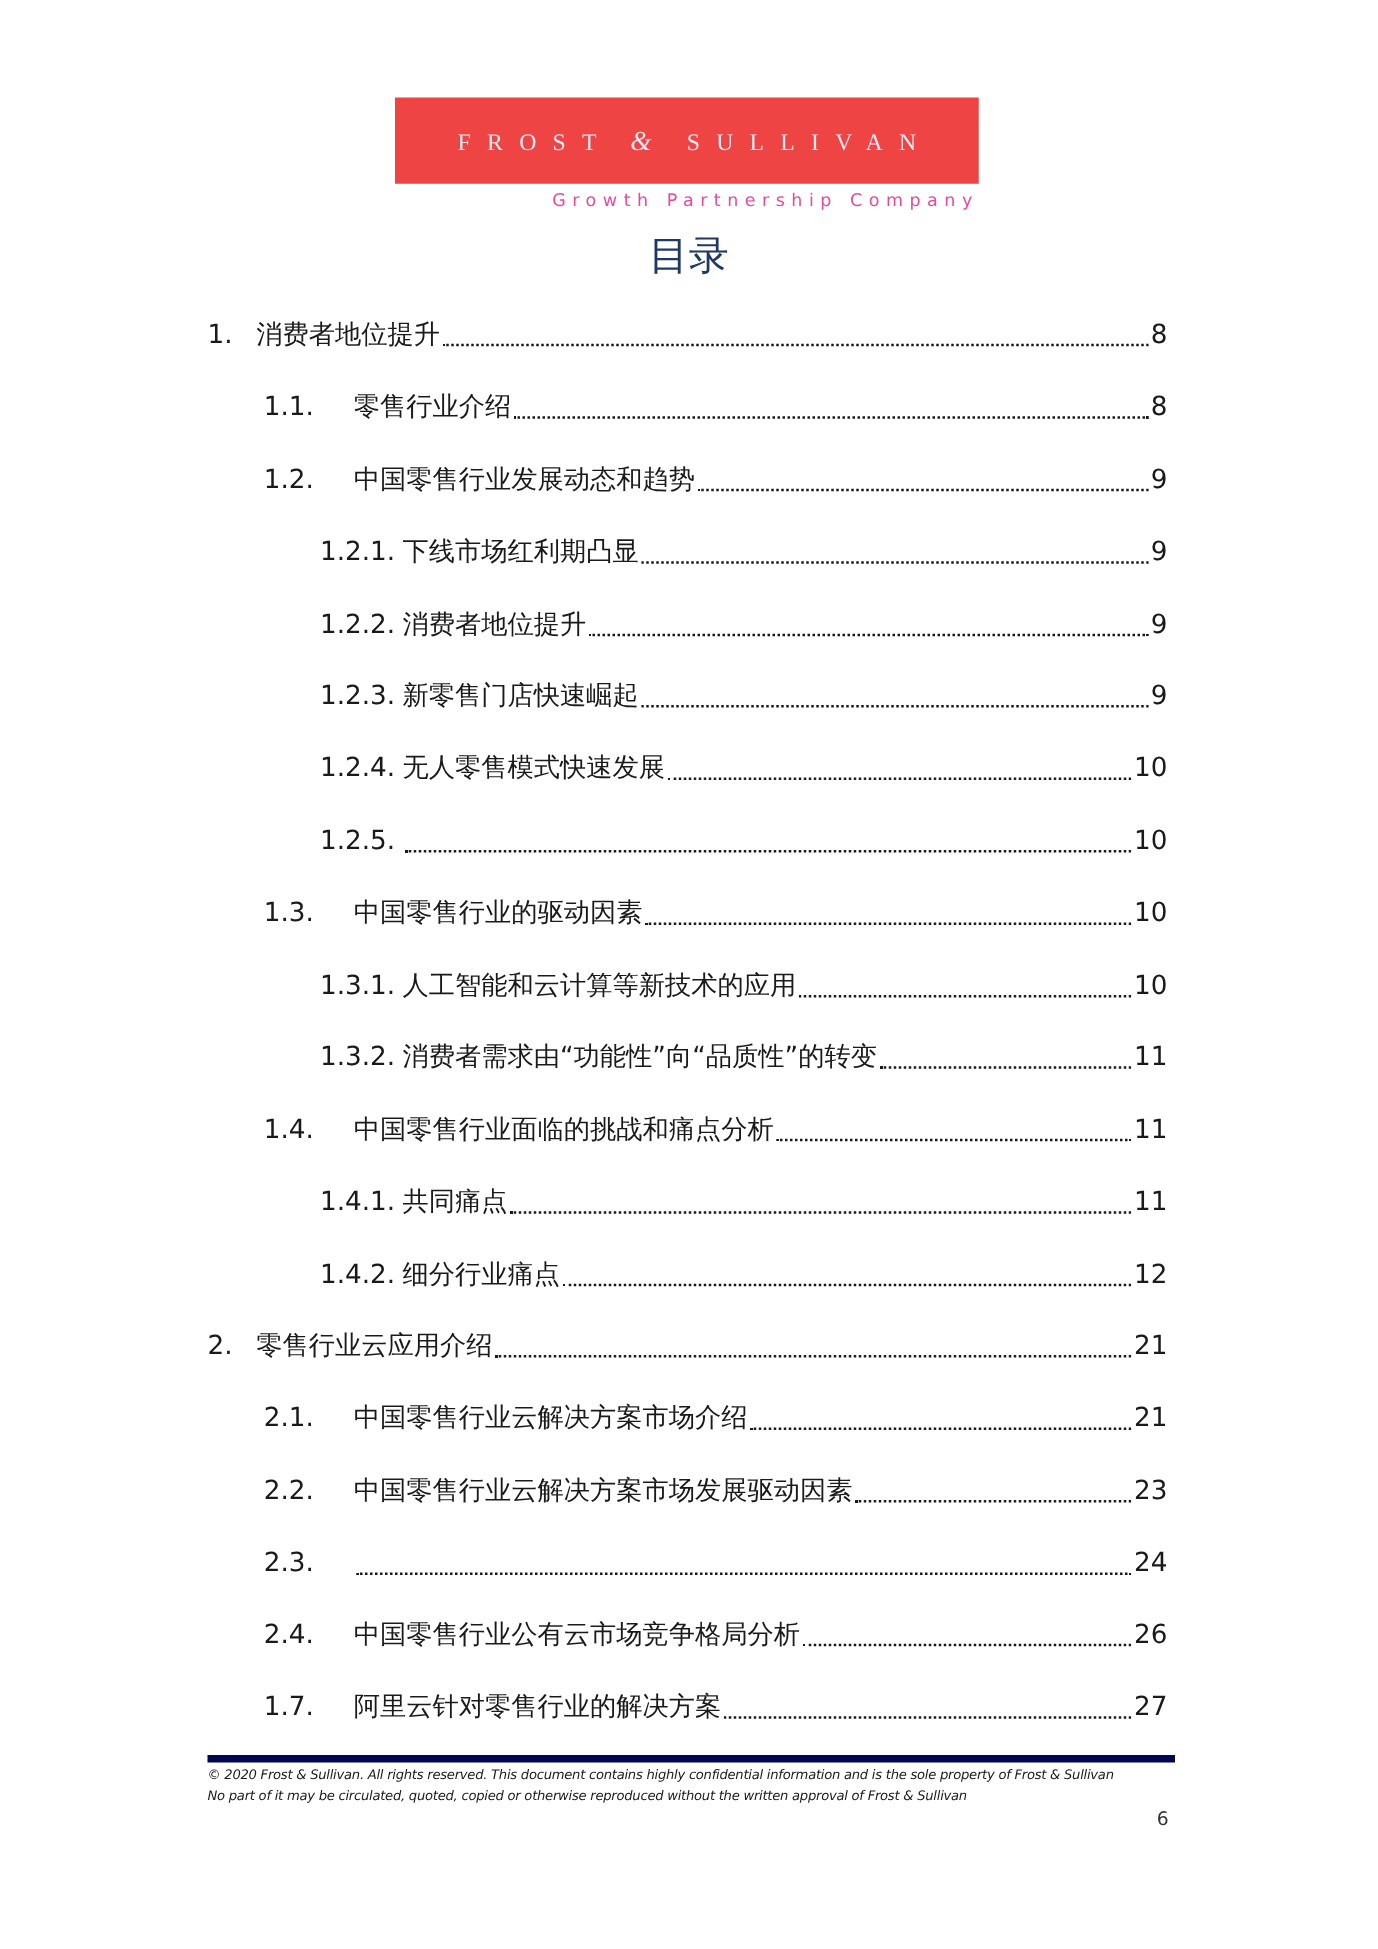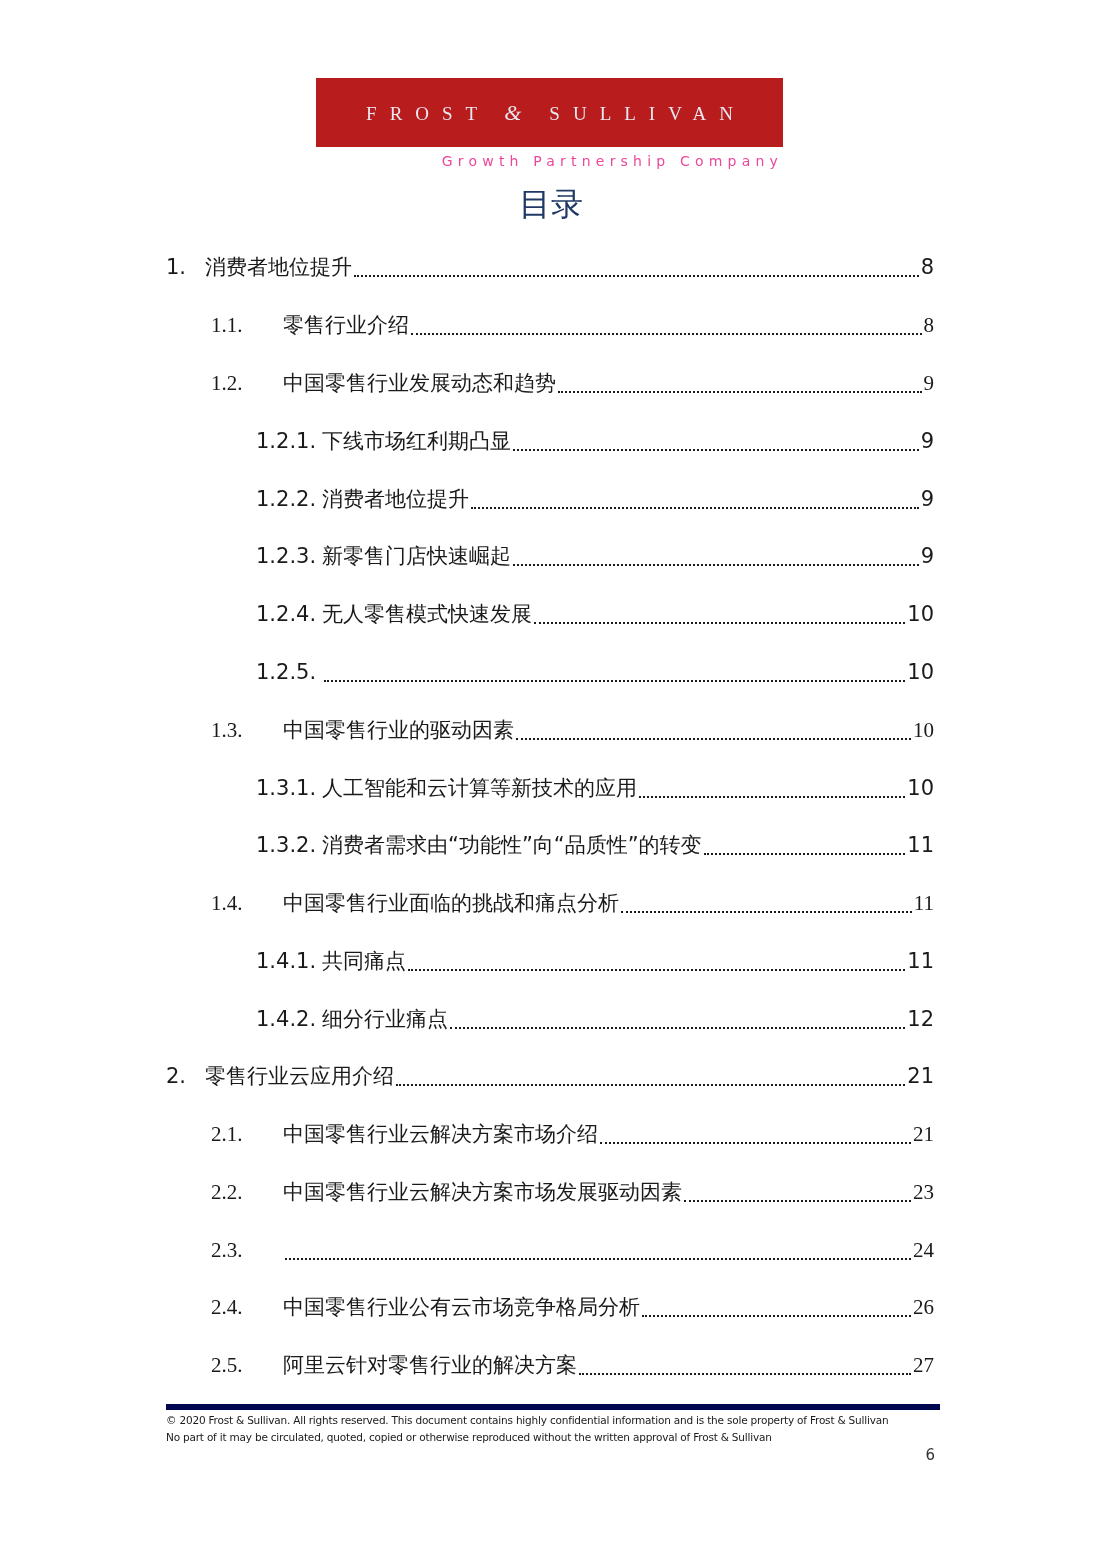--- a/index.html
+++ b/index.html
@@ -14,21 +14,21 @@
       overflow: hidden;
       font-family: "DejaVu Sans", "Liberation Sans", sans-serif;
       color: #1a1a1a;
     }
     .logo-box {
       position: absolute;
       left: 316px;
       top: 78px;
       width: 467px;
       height: 69px;
-      background: #b91c1c;
+      background: #ef4444;
       display: flex;
       align-items: center;
       justify-content: center;
     }
     .logo-text {
       font-family: "Liberation Serif", "DejaVu Serif", serif;
       color: #e8e8f2;
       font-size: 19px;
       letter-spacing: 13px;
       white-space: nowrap;
@@ -102,39 +102,40 @@
       bottom: 4px;
       border-bottom: 2.5px dotted #1a1a1a;
     }
     .toc-page {
       flex: none;
       text-align: right;
     }
     
     .lvl1 { left: 166px; width: 768px; }
     .lvl1 .toc-num { width: 39px; }
-    .lvl2 { left: 211px; width: 723px; font-family: Liberation Serif, serif; }
+    .lvl2 { left: 211px; width: 723px; }
     .lvl2 .toc-num { width: 72px; }
     .lvl3 { left: 256px; width: 678px; align-items: center; }
     .lvl3 .toc-num { width: 66px; }
 
     .footer-bar {
       position: absolute;
       left: 166px;
       top: 1404px;
       width: 774px;
       height: 6px;
       background: #00064f;
     }
     .footer-text {
       position: absolute;
       left: 166px;
       top: 1412px;
       width: 780px;
       font-family: "DejaVu Sans", sans-serif;
+      font-style: italic;
       font-size: 10.5px;
       line-height: 17px;
       color: #1a1a1a;
       letter-spacing: -0.2px;
     }
     .page-number {
       position: absolute;
       left: 900px;
       top: 1446px;
       width: 35px;
@@ -262,21 +263,21 @@
     <span class="toc-leader"></span>
     <span class="toc-page">24</span>
   </div>
   <div class="toc-row lvl2" style="top:1040px">
     <span class="toc-num">2.4.</span>
     <span class="toc-label">中国零售行业公有云市场竞争格局分析</span>
     <span class="toc-leader"></span>
     <span class="toc-page">26</span>
   </div>
   <div class="toc-row lvl2" style="top:1098px">
-    <span class="toc-num">2.5.</span>
+    <span class="toc-num">1.7.</span>
     <span class="toc-label">阿里云针对零售行业的解决方案</span>
     <span class="toc-leader"></span>
     <span class="toc-page">27</span>
   </div>
 </div>
 
 <div class="footer-bar"></div>
 <div class="footer-text">
   <div>© 2020 Frost &amp; Sullivan. All rights reserved. This document contains highly confidential information and is the sole property of Frost &amp; Sullivan</div>
   <div>No part of it may be circulated, quoted, copied or otherwise reproduced without the written approval of Frost &amp; Sullivan</div>

